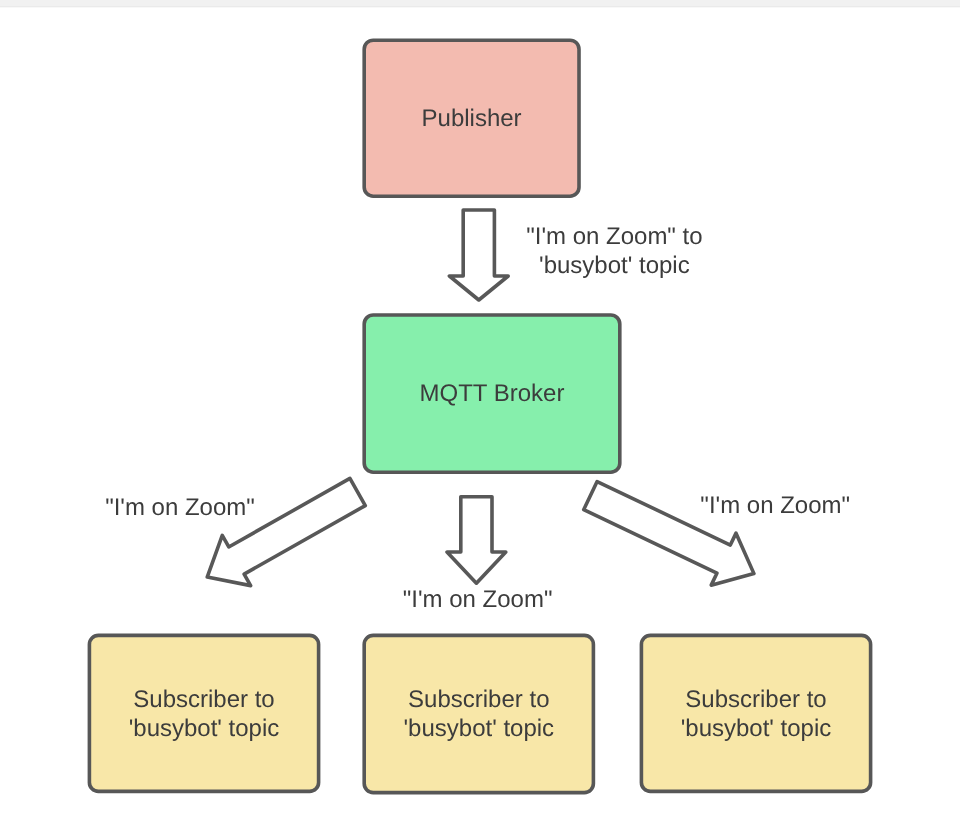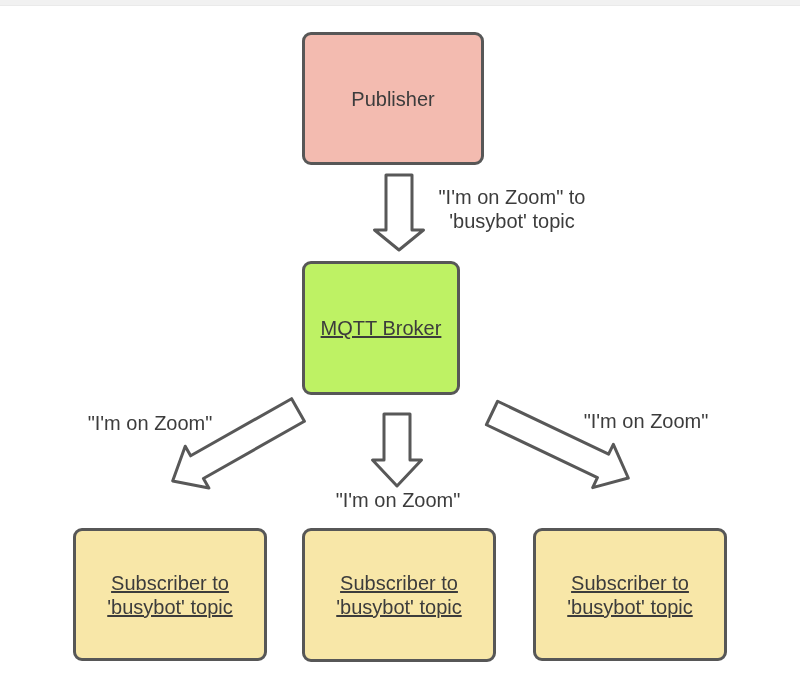--- a/index.html
+++ b/index.html
@@ -47,25 +47,24 @@
     line-height: 1.2;
     color: #3c3c3c;
   }
   .node-publisher {
     left: 302px; top: 32px;
     width: 182px; height: 133px;
     background: #f3bbb0;
   }
   .node-broker {
     left: 302px; top: 261px;
-    width: 158px; height: 134px;
-    background: #bef264;
-    text-decoration: underline;
+    width: 216px; height: 134px;
+    background: #86efac;
   }
-  .node-subscriber { background: #f8e7a8; width: 194px; height: 133px; text-decoration: underline; }
+  .node-subscriber { background: #f8e7a8; width: 194px; height: 133px; }
   .node-sub-left   { left: 73px;  top: 528px; }
   .node-sub-middle { left: 302px; top: 528px; height: 134px; }
   .node-sub-right  { left: 533px; top: 528px; }
   .edge-label {
     position: absolute;
     transform: translate(-50%, -50%);
     white-space: nowrap;
     text-align: center;
     font-size: 20px;
     line-height: 1.18;

